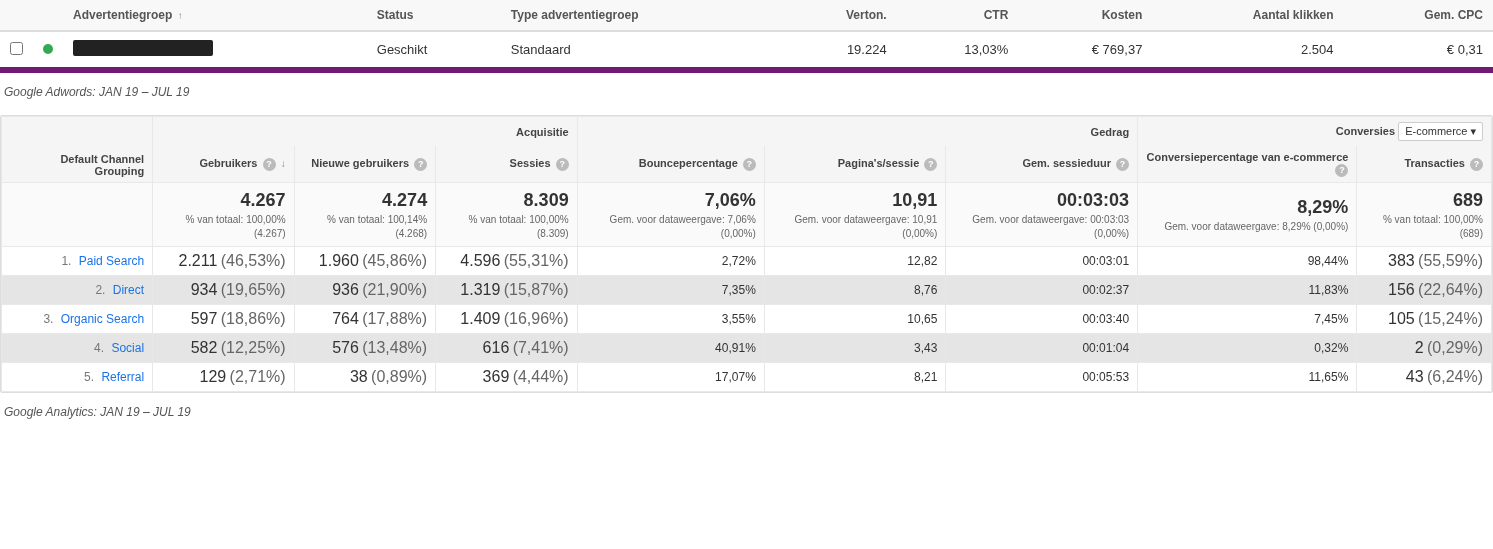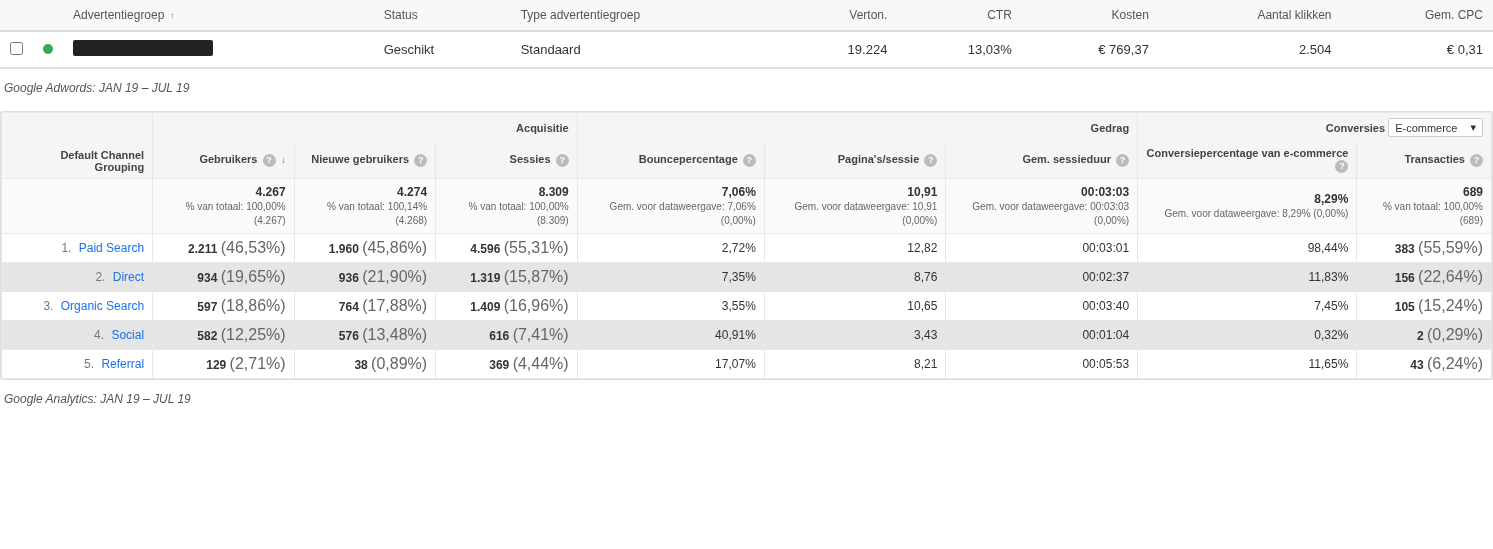--- a/index.html
+++ b/index.html
@@ -9,29 +9,29 @@
     .adwords-table {
       width: 100%;
       border-collapse: collapse;
       border-bottom: 2px solid #e0e0e0;
     }
     .adwords-table th {
       background: #f8f8f8;
       border-bottom: 2px solid #ddd;
       padding: 8px 10px;
       text-align: left;
-      font-weight: 400;
+      font-weight: 700;
       font-size: 12px;
       color: #555;
       white-space: nowrap;
     }
     .adwords-table th.right { text-align: right; }
     .adwords-table td {
       padding: 8px 10px;
-      border-bottom: 1px solid #701a75;
+      border-bottom: 6px solid #701a75;
       font-size: 13px;
     }
     .adwords-table td.right { text-align: right; }
     .checkbox-cell { width: 30px; }
     .status-dot { display: inline-block; width: 10px; height: 10px; border-radius: 50%; }
     .dot-green { background: #34a853; }
     .name-bar { display: inline-block; width: 140px; height: 16px; background: #222; border-radius: 2px; }
     .caption-italic { font-style: italic; font-size: 12px; color: #555; padding: 12px 0 8px 4px; }
 
     
@@ -70,42 +70,41 @@
     .col-label { text-align: right; min-width: 140px; }
     .col-num { min-width: 90px; }
 
     .total-row td {
       font-weight: 600;
       background: #fafafa;
       font-size: 11px;
       color: #333;
       line-height: 1.4;
     }
-    .total-row .main-val { font-size: 12px; font-weight: 700; display: block; }
+    .total-row .main-val { font-size: 18px; font-weight: 700; display: block; }
     .total-row .sub-val { font-size: 10px; color: #666; font-weight: 400; display: block; }
 
     .data-row td { vertical-align: middle; }
-    .data-row .main-val { font-size: 12px; font-weight: 700; }
+    .data-row .main-val { font-size: 16px; font-weight: 400; }
     .data-row .sub-val { font-size: 16px; color: #666; font-weight: 400; }
     .link-blue { color: #1a73e8; text-decoration: none; }
     .row-num { color: #777; margin-right: 4px; }
 
     .header-row-top th { border-bottom: none; }
     .header-row-bot th { border-top: none; margin-top: 36px; }
     .dropdown-btn {
       background: #fff;
       border: 1px solid #ccc;
       border-radius: 2px;
       padding: 2px 6px;
       font-size: 11px;
       cursor: pointer;
       color: #333;
       display: inline-flex;
-      align-items: center;
-      gap: 13px;
+      gap: 3px;
     }
     .sort-icon { font-size: 10px; color: #888; margin-left: 2px; }
     .help-icon { display: inline-block; width: 13px; height: 13px; border-radius: 50%; background: #bbb; color: #fff; font-size: 9px; text-align: center; line-height: 13px; margin-left: 2px; vertical-align: middle; cursor: help; }
     .stripe-even { background: #fff; }
     .stripe-odd { background: #e5e5e5; }
   </style>
 </head>
 <body>
 
 <table class="adwords-table">

